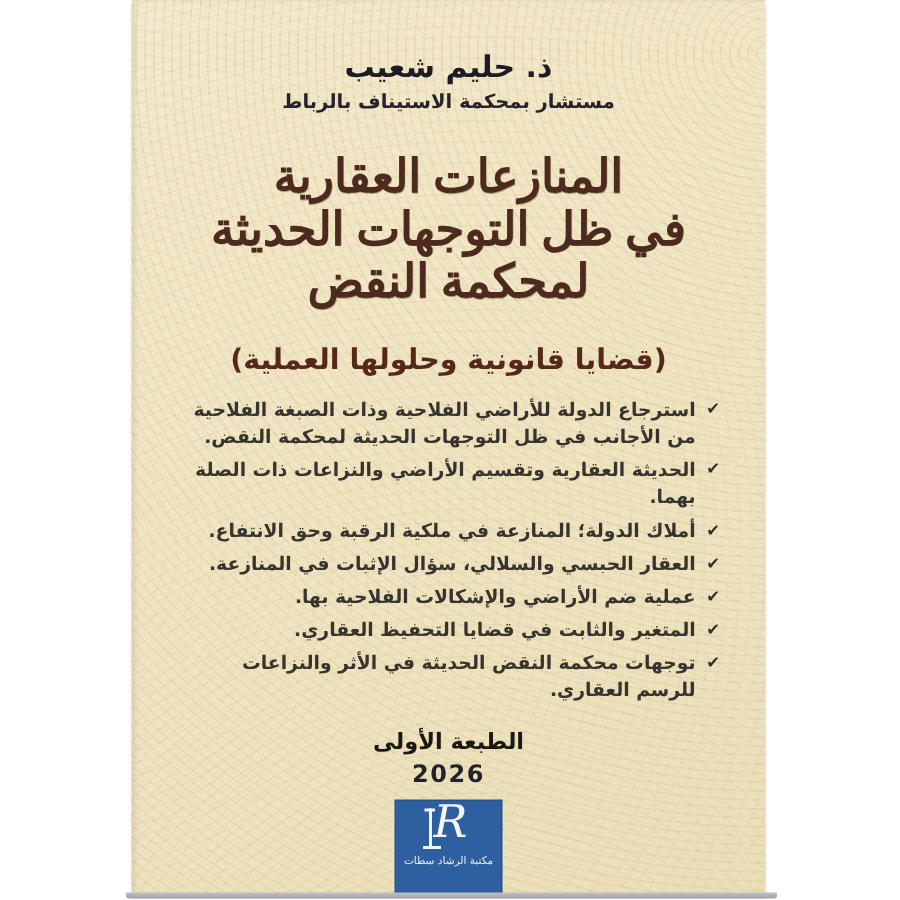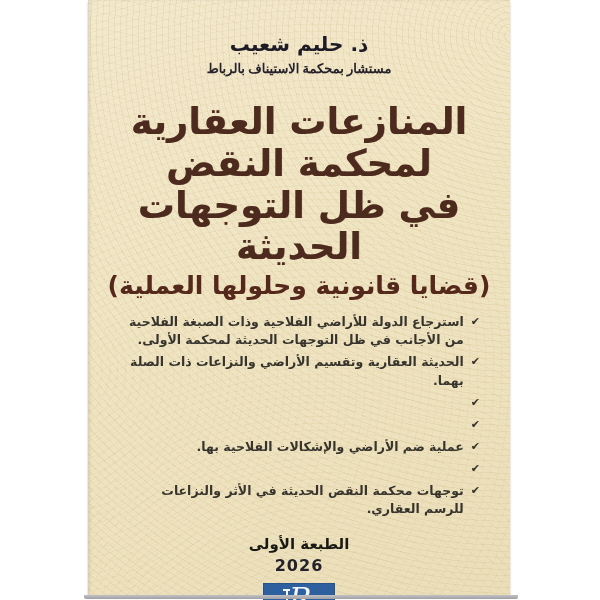--- a/index.html
+++ b/index.html
@@ -38,33 +38,33 @@
 
   
   .author-block { margin-top: 32px; direction: rtl; }
   .author-name {
     font-size: 20px; font-weight: 700; color: #1d1b26;
     letter-spacing: 0.5px;
   }
   .author-role {
     font-size: 13px; font-weight: 700; color: #25222c;
     margin-top: 5px;
-    font-family: Liberation Serif, serif;
   }
 
   
   .title-block { margin-top: 24px; direction: rtl; }
   .title-line {
-    font-size: 37px; font-weight: 700; color: #4c2a1d;
+    font-size: 31px; font-weight: 700; color: #4c2a1d;
     line-height: 1.13;
     text-shadow: 0.4px 0.4px 0 rgba(76,42,29,0.35);
+    font-family: Liberation Serif, serif;
   }
   .subtitle {
-    margin-top: 3px; direction: rtl;
-    font-size: 25px; font-weight: 700; color: #55281c;
+    margin-top: 24px; direction: rtl;
+    font-size: 19px; font-weight: 700; color: #55281c;
   }
   .tagline {
     margin-top: 8px; direction: rtl;
     font-size: 14px; font-weight: 700; color: #2b2a28;
   }
 
   
   .topics {
     margin-top: 13px;
     width: 362px;
@@ -141,47 +141,50 @@
 <div class="stage">
   <div class="book">
 
     <div class="author-block">
       <div class="author-name">ذ. حليم شعيب</div>
       <div class="author-role">مستشار بمحكمة الاستيناف بالرباط</div>
     </div>
 
     <div class="title-block">
       <div class="title-line">المنازعات العقارية</div>
+      <div class="title-line">في ظل التوجهات الحديثة</div>
       <div class="title-line">لمحكمة النقض</div>
-      <div class="title-line">في ظل التوجهات الحديثة</div>
     </div>
 
     <div class="subtitle">(قضايا قانونية وحلولها العملية)</div>
 
     <ul class="topics">
       <li class="topic-item">
         <span class="check">✔</span>
-        <span class="topic-text">استرجاع الدولة للأراضي الفلاحية وذات الصبغة الفلاحية من الأجانب في ظل التوجهات الحديثة لمحكمة الأولى.</span>
+        <span class="topic-text">استرجاع الدولة للأراضي الفلاحية وذات الصبغة الفلاحية من الأجانب في ظل التوجهات الحديثة لمحكمة النقض.</span>
       </li>
       <li class="topic-item">
         <span class="check">✔</span>
         <span class="topic-text">الحديثة العقارية وتقسيم الأراضي والنزاعات ذات الصلة بهما.</span>
       </li>
       <li class="topic-item">
         <span class="check">✔</span>
-      </li>
-      <li class="topic-item">
-        <span class="check">✔</span>
+        <span class="topic-text">أملاك الدولة؛ المنازعة في ملكية الرقبة وحق الانتفاع.</span>
+      </li>
+      <li class="topic-item">
+        <span class="check">✔</span>
+        <span class="topic-text">العقار الحبسي والسلالي، سؤال الإثبات في المنازعة.</span>
       </li>
       <li class="topic-item">
         <span class="check">✔</span>
         <span class="topic-text">عملية ضم الأراضي والإشكالات الفلاحية بها.</span>
       </li>
       <li class="topic-item">
         <span class="check">✔</span>
+        <span class="topic-text">المتغير والثابت في قضايا التحفيظ العقاري.</span>
       </li>
       <li class="topic-item">
         <span class="check">✔</span>
         <span class="topic-text">توجهات محكمة النقض الحديثة في الأثر والنزاعات للرسم العقاري.</span>
       </li>
     </ul>
 
     <div class="edition">الطبعة الأولى</div>
     <div class="year">2026</div>
 

